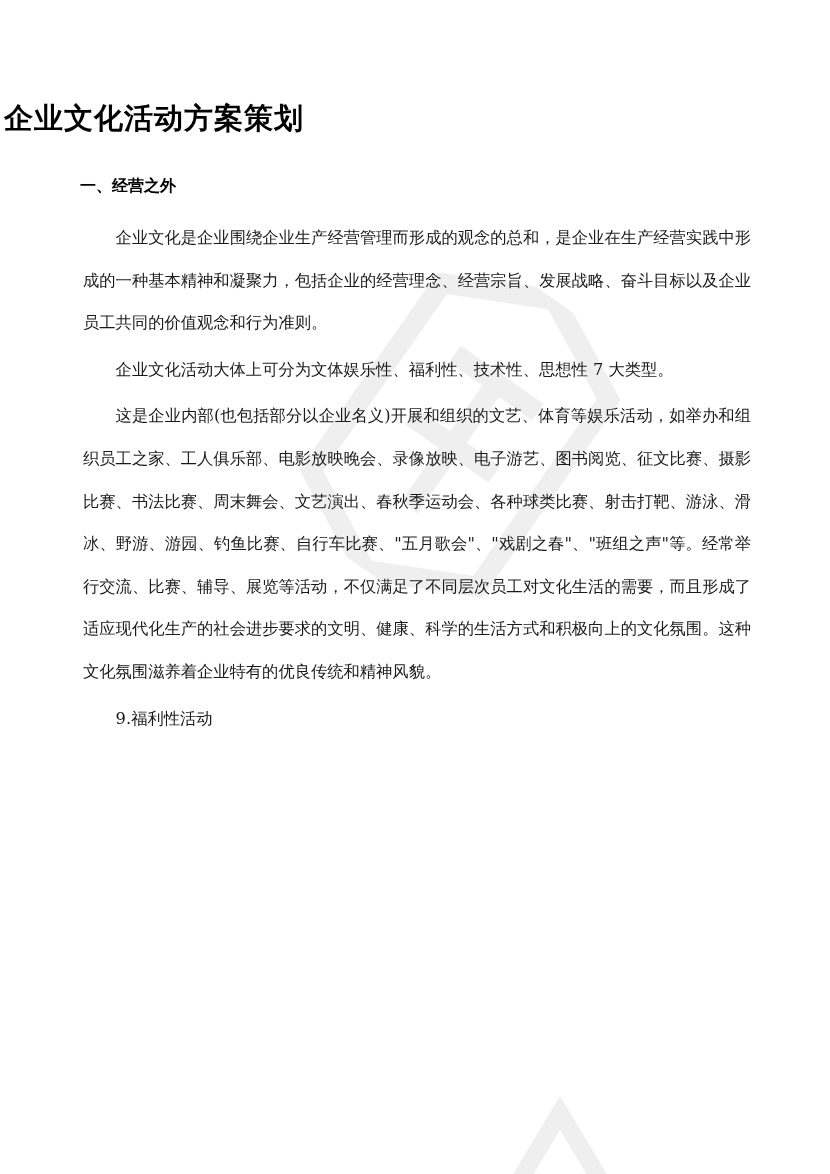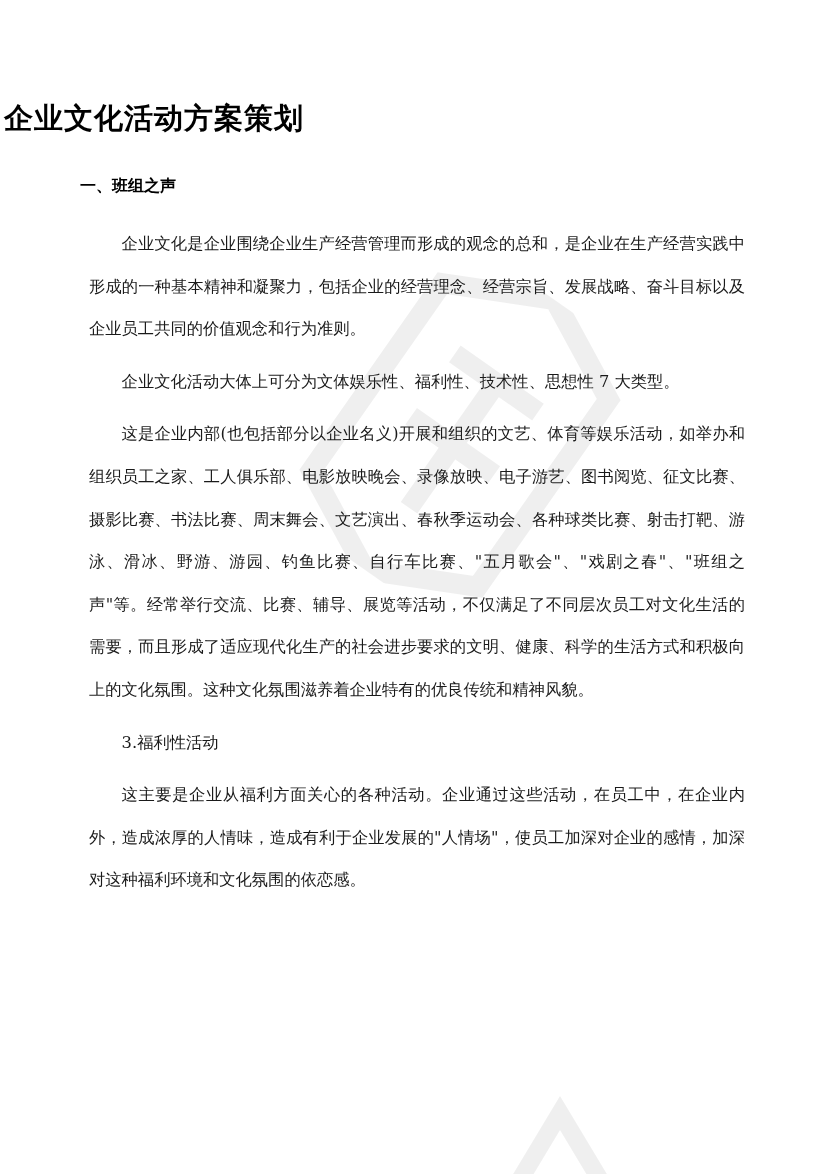--- a/index.html
+++ b/index.html
@@ -1,44 +1,43 @@
 <!DOCTYPE html>
 <html><head>
   <meta charset="utf-8">
   <style>
     html, body { margin: 0; padding: 0; background: #ffffff; }
     body { width: 830px; height: 1174px; position: relative; overflow: hidden; font-family: "DejaVu Serif", "Liberation Serif", serif; color: #1a1a1a; }
     .page { position: absolute; left: 0; top: 0; width: 830px; height: 1174px; }
     .title { position: absolute; left: 4px; width: 830px; top: 80px; font-size: 29px; font-weight: bold; letter-spacing: 1px; color: #000; }
     .section-heading { position: absolute; left: 80px; top: 176px; font-size: 16px; font-weight: bold; color: #000; }
     .body { position: absolute; left: 79px; top: 213px; width: 676px; font-size: 16.3px; line-height: 42.6px; text-align: justify; }
-    .body p { margin: 10px; text-indent: 2em; }
+    .body p { margin: 4px; text-indent: 2em; }
     .watermark { position: absolute; pointer-events: none; opacity: 0.06; }
     .wm1 { left: 330px; top: 270px; width: 260px; height: 330px; transform: rotate(35deg); }
     .wm2 { left: 450px; top: 1090px; width: 220px; height: 200px; }
   </style>
 </head>
 <body>
 
 <div class="page">
 
   <svg class="watermark wm1" viewBox="0 0 100 130">
     <path d="M10 20 L50 0 L90 20 L90 110 L50 130 L10 110 Z" fill="none" stroke="#000" stroke-width="8"></path>
     <path d="M30 40 L70 40 M50 40 L50 100 M30 70 L70 70" stroke="#000" stroke-width="8"></path>
   </svg>
   <svg class="watermark wm2" viewBox="0 0 100 90">
     <path d="M5 85 L50 10 L95 85" fill="none" stroke="#000" stroke-width="8"></path>
     <path d="M35 60 L65 60 M50 45 L50 85" stroke="#000" stroke-width="7"></path>
   </svg>
 
   <h1 class="title">企业文化活动方案策划</h1>
 
-  <div class="section-heading">一、班组之声</div>
+  <div class="section-heading">一、经营之外</div>
 
   <div class="body">
     <p>企业文化是企业围绕企业生产经营管理而形成的观念的总和，是企业在生产经营实践中形成的一种基本精神和凝聚力，包括企业的经营理念、经营宗旨、发展战略、奋斗目标以及企业员工共同的价值观念和行为准则。</p>
     <p>企业文化活动大体上可分为文体娱乐性、福利性、技术性、思想性 7 大类型。</p>
     <p>这是企业内部(也包括部分以企业名义)开展和组织的文艺、体育等娱乐活动，如举办和组织员工之家、工人俱乐部、电影放映晚会、录像放映、电子游艺、图书阅览、征文比赛、摄影比赛、书法比赛、周末舞会、文艺演出、春秋季运动会、各种球类比赛、射击打靶、游泳、滑冰、野游、游园、钓鱼比赛、自行车比赛、"五月歌会"、"戏剧之春"、"班组之声"等。经常举行交流、比赛、辅导、展览等活动，不仅满足了不同层次员工对文化生活的需要，而且形成了适应现代化生产的社会进步要求的文明、健康、科学的生活方式和积极向上的文化氛围。这种文化氛围滋养着企业特有的优良传统和精神风貌。</p>
-    <p>3.福利性活动</p>
-    <p>这主要是企业从福利方面关心的各种活动。企业通过这些活动，在员工中，在企业内外，造成浓厚的人情味，造成有利于企业发展的"人情场"，使员工加深对企业的感情，加深对这种福利环境和文化氛围的依恋感。</p>
+    <p>9.福利性活动</p>
   </div>
 
 </div>
 
 </body></html>

